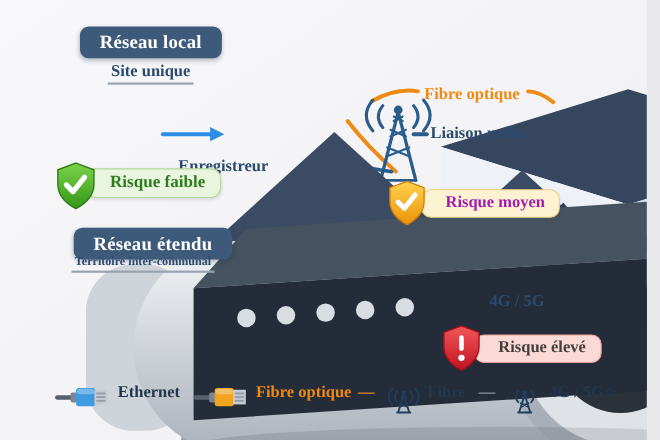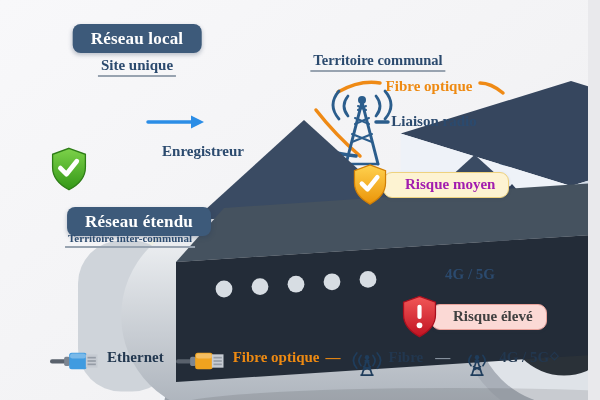--- a/index.html
+++ b/index.html
@@ -269,28 +269,28 @@
       <path d="M148,122 L192,122" stroke="#2b8de6" stroke-width="3.5" stroke-linecap="round"></path>
       <polygon points="191,115.5 204,122 191,128.5" fill="#2b8de6"></polygon>
     </g>
     <use href="#sym-recorder" transform="translate(152,98)"></use>
   </svg>
 
   <div class="txt hdr cx" style="left:137px;top:24px;font-size:17px;">Réseau local</div>
   <div class="txt cx" style="left:137px;top:57px;font-size:15px;"><span class="sub">Site unique</span></div>
   <div class="txt cx" style="left:203px;top:143px;font-size:15px;font-weight:600;color:#2b4a6e;">Enregistreur</div>
 
-  <div class="txt cx" style="left:378px;top:52px;font-size:14.5px;"><span class="sub">Territoire communal</span></div>
   <div class="txt cx linklabel fiber" style="left:429px;top:78px;">Fibre optique</div>
   <div class="txt hdr cx" style="left:139px;top:207px;font-size:17px;">Réseau étendu</div>
 
   <div class="txt cx linklabel radio" style="left:434px;top:113px;">Liaison radio</div>
   <div class="txt cx" style="left:130px;top:232px;font-size:11px;"><span class="sub">Territoire inter-communal</span></div>
   <div class="txt cx linklabel radio" style="left:470px;top:266px;">4G / 5G</div>
 
+  <div class="riskpill risk-low" style="left:78px;top:153px;">Risque faible</div>
   <div class="riskpill risk-med" style="left:383px;top:172px;">Risque moyen</div>
   <div class="riskpill risk-high" style="left:431px;top:304px;">Risque élevé</div>
 
   <svg class="shield" style="left:50px;top:145px;" width="38" height="48" viewBox="0 0 44 54">
     <defs>
         <linearGradient id="gsh" x1="0" y1="0" x2="0" y2="1">
       <stop offset="0" stop-color="#7dd24a"></stop>
           <stop offset="1" stop-color="#339717"></stop>
         </linearGradient>
       </defs>

